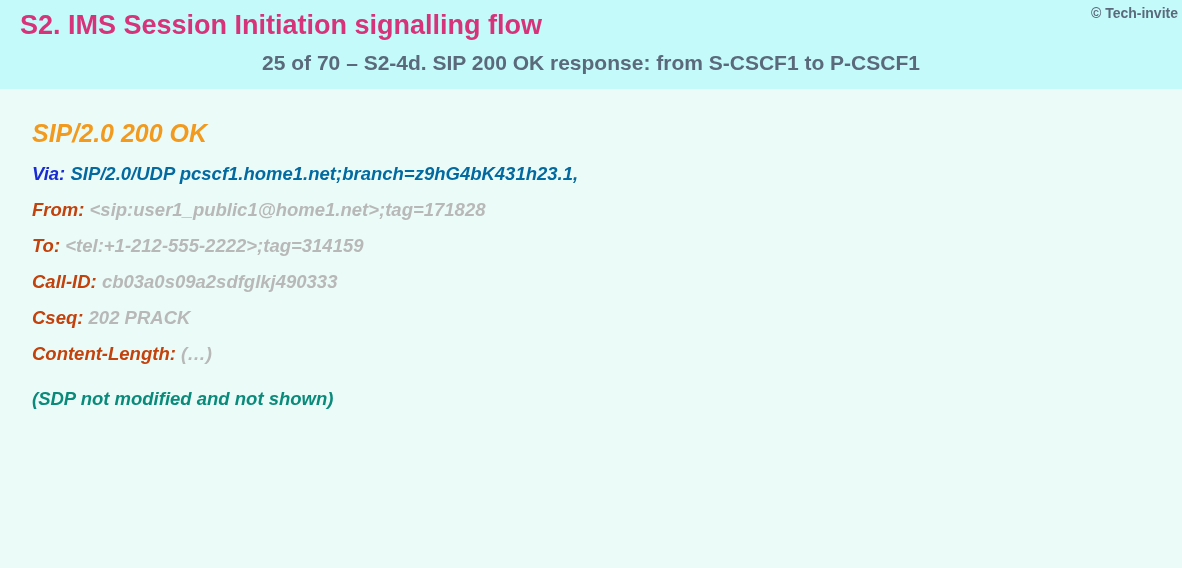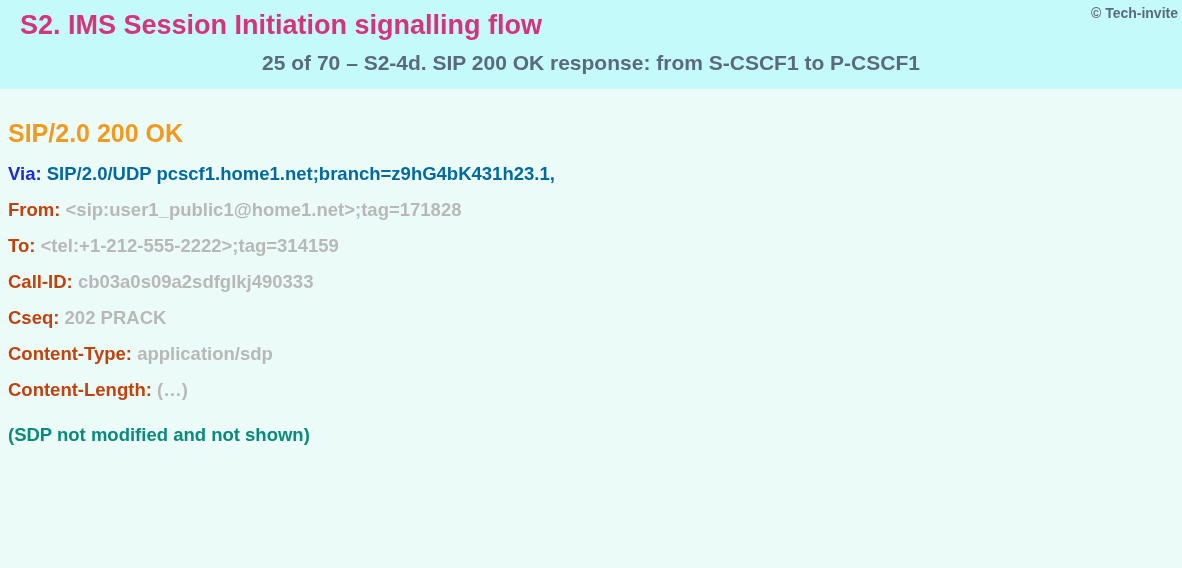--- a/index.html
+++ b/index.html
@@ -34,21 +34,22 @@
       font-weight: bold;
       margin-bottom: 10px;
     }
     .subtitle {
       text-align: center;
       color: #5a6a7a;
       font-size: 21px;
       font-weight: bold;
     }
     .content {
-      padding: 30px 24px 10px 8px;
+      padding: 30px 24px 10px 32px;
+      font-style: italic;
     }
     .sip-status {
       color: #f29a1f;
       font-size: 25px;
       font-weight: bold;
       margin-bottom: 14px;
     }
     .header-line {
       font-size: 18.5px;
       font-weight: bold;
@@ -104,22 +105,19 @@
   </div>
 
   <div class="header-line">
     <span class="dim-name">Call-ID</span><span class="dim-name">: </span><span class="dim-value">cb03a0s09a2sdfglkj490333</span>
   </div>
 
   <div class="header-line">
     <span class="dim-name">Cseq</span><span class="dim-name">: </span><span class="dim-value">202 PRACK</span>
   </div>
 
-  <div class="header-line">
-    <span class="dim-name">Content-Type</span><span class="dim-name">: </span><span class="dim-value">application/sdp</span>
-  </div>
 
   <div class="header-line">
     <span class="dim-name">Content-Length</span><span class="dim-name">: </span><span class="dim-value">(…)</span>
   </div>
 
   <div class="sdp-note">(SDP not modified and not shown)</div>
 </div>
 
 </body></html>

